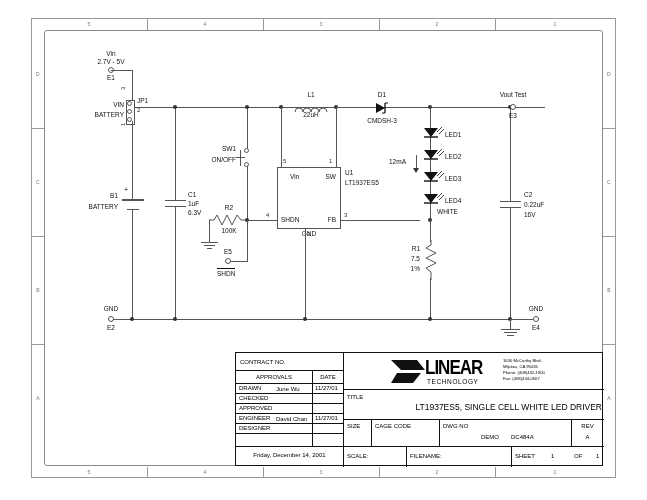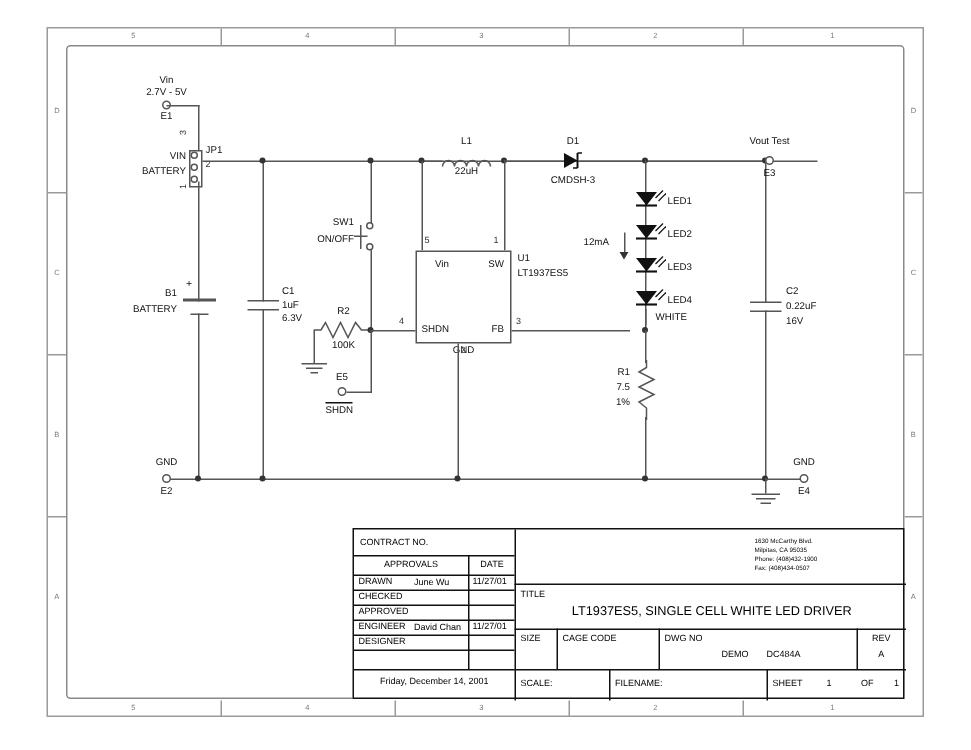--- a/index.html
+++ b/index.html
@@ -355,27 +355,36 @@
 
     <div class="tbl h" style="left:107px;top:36px;width:261px;"></div>
     <div class="tbl h" style="left:107px;top:66px;width:261px;"></div>
     <div class="tbl h" style="left:107px;top:93px;width:261px;"></div>
     <div class="tbl v" style="left:135px;top:66px;height:27px;"></div>
     <div class="tbl v" style="left:203px;top:66px;height:27px;"></div>
     <div class="tbl v" style="left:335px;top:66px;height:27px;"></div>
     <div class="tbl v" style="left:170px;top:93px;height:21px;"></div>
     <div class="tbl v" style="left:275px;top:93px;height:21px;"></div>
 
+    <div class="logo" style="left:155px;top:4px;width:120px;height:30px;">
+      <svg width="36" height="26" viewBox="0 0 36 26" style="position:absolute;left:0;top:2px;">
+        <path d="M0,1 L26,1 L34,11 L10,11 Z" fill="#111"></path>
+        <path d="M6,14 L30,14 L22,24 L0,24 Z" fill="#111"></path>
+        <path d="M12,11 L34,11 L28,14 L6,14 Z" fill="#fff"></path>
+      </svg>
+      <div class="lt-word" style="left:34px;top:0;">LINEAR</div>
+      <div class="lt-tech" style="left:36px;top:21px;">TECHNOLOGY</div>
+    </div>
     <div class="addr" style="left:267px;top:5px;">1630 McCarthy Blvd.</div>
     <div class="addr" style="left:267px;top:11px;">Milpitas, CA 95035</div>
     <div class="addr" style="left:267px;top:17px;">Phone: (408)432-1900</div>
     <div class="addr" style="left:267px;top:23px;">Fax: (408)434-0507</div>
 
     <div class="tt" style="left:111px;top:41px;">TITLE</div>
-    <div class="tt title c" style="left:111px;top:51px;width:255px;">LT1937ES5, SINGLE CELL WHITE LED DRIVER</div>
+    <div class="tt title c" style="left:111px;top:51px;width:255px;text-align:right;">LT1937ES5, SINGLE CELL WHITE LED DRIVER</div>
 
     <div class="tt" style="left:111px;top:70px;">SIZE</div>
     <div class="tt c" style="left:108px;top:80px;width:27px;"></div>
     <div class="tt" style="left:139px;top:70px;">CAGE CODE</div>
     <div class="tt c" style="left:136px;top:80px;width:67px;"></div>
     <div class="tt" style="left:207px;top:70px;">DWG NO</div>
     <div class="tt" style="left:245px;top:81px;">DEMO</div>
     <div class="tt" style="left:275px;top:81px;">DC484A</div>
     <div class="tt c" style="left:336px;top:70px;width:31px;">REV</div>
     <div class="tt c" style="left:336px;top:81px;width:31px;">A</div>

